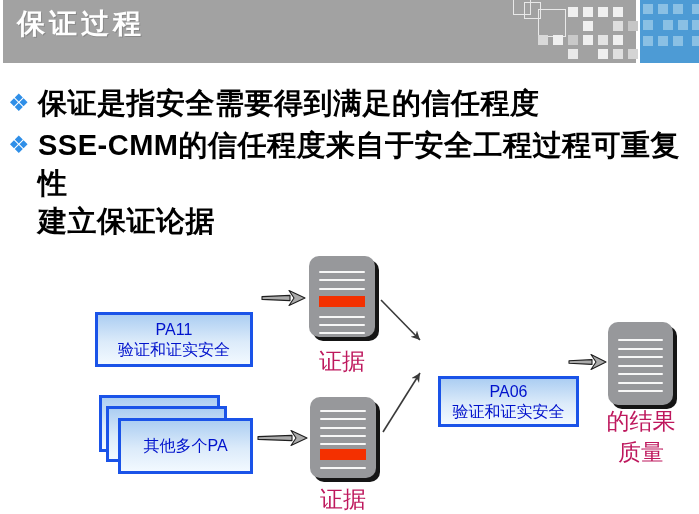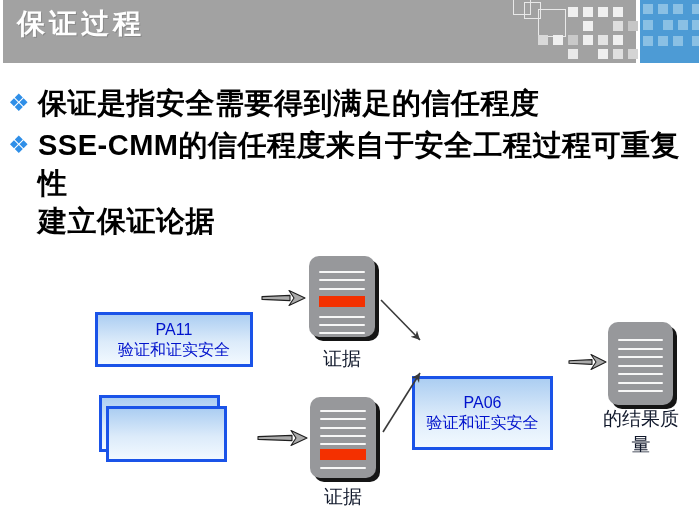--- a/index.html
+++ b/index.html
@@ -31,37 +31,37 @@
           color:#000;margin-bottom:4px;}
   .bullet .diamond{flex:0 0 30px;width:30px;font-size:24px;line-height:38px;color:#2F8FE8;font-weight:400;}
   .bullet .txt{white-space:pre-line;letter-spacing:.5px;}
 
   
   .pa-box{position:absolute;box-sizing:border-box;border:3px solid #1A53E8;
           background:linear-gradient(180deg,#ACCEF2 0%,#DCEBFA 55%,#F2F9FF 100%);
           color:#0012CC;font-size:16px;line-height:20px;text-align:center;
           display:flex;flex-direction:column;justify-content:center;margin-top:43px;}
   .pa11{left:95px;top:269px;width:158px;height:55px;}
-  .pa06{left:412px;top:333px;width:141px;height:74px;}
+  .pa06{left:438px;top:333px;width:141px;height:51px;}
   .stack-box{position:absolute;box-sizing:border-box;border:3px solid #1A53E8;
              background:linear-gradient(180deg,#ACCEF2 0%,#DCEBFA 55%,#F2F9FF 100%);}
   .stack-back{left:99px;top:395px;width:121px;height:57px;}
   .stack-mid{left:106px;top:406px;width:121px;height:56px;}
   .stack-front{left:118px;top:418px;width:135px;height:56px;display:flex;align-items:center;
                justify-content:center;color:#0012CC;font-size:16px;}
 
   
   .doc{position:absolute;background:#97989B;border-radius:10px;box-shadow:4px 4px 0 #151515;}
   .doc1{left:309px;top:256px;width:66px;height:81px;}
   .doc2{left:310px;top:397px;width:66px;height:81px;}
   .doc3{left:608px;top:322px;width:65px;height:83px;}
   .doc .ln{position:absolute;left:10px;right:10px;height:2px;background:#F7F7F7;border-radius:1px;}
   .doc .red{position:absolute;left:10px;right:10px;height:11px;background:#F43000;}
 
-  .doc-label{position:absolute;font-family:Liberation Serif, serif;font-size:19px;color:#0f172a;
+  .doc-label{position:absolute;font-family:Liberation Serif, serif;font-size:23px;color:#be185d;
              text-align:center;}
   .lbl1{left:303px;top:346px;width:78px;}
   .lbl2{left:304px;top:484px;width:78px;}
   .lbl3{left:596px;top:406px;width:90px;}
 
   
   .arrows{position:absolute;left:0;top:0;pointer-events:none;}
   .fat{fill:#ABABAB;stroke:#1E1E1E;stroke-width:1.1;stroke-linejoin:round;}
   .thin{stroke:#3A3A3A;stroke-width:1.6;fill:none;}
 </style>
@@ -92,20 +92,23 @@
     </div>
   </div>
 
   <div class="pa-box pa11">
     <div>PA11</div>
     <div>验证和证实安全</div>
   </div>
 
   <div class="stack-box stack-back"></div>
   <div class="stack-box stack-mid"></div>
+  <div class="stack-box stack-front">
+    <span>其他多个PA</span>
+  </div>
 
   <div class="pa-box pa06">
     <div>PA06</div>
     <div>验证和证实安全</div>
   </div>
 
   <div class="doc doc1">
     <div class="ln" style="top:15px"></div>
     <div class="ln" style="top:23px"></div>
     <div class="ln" style="top:32px"></div>

